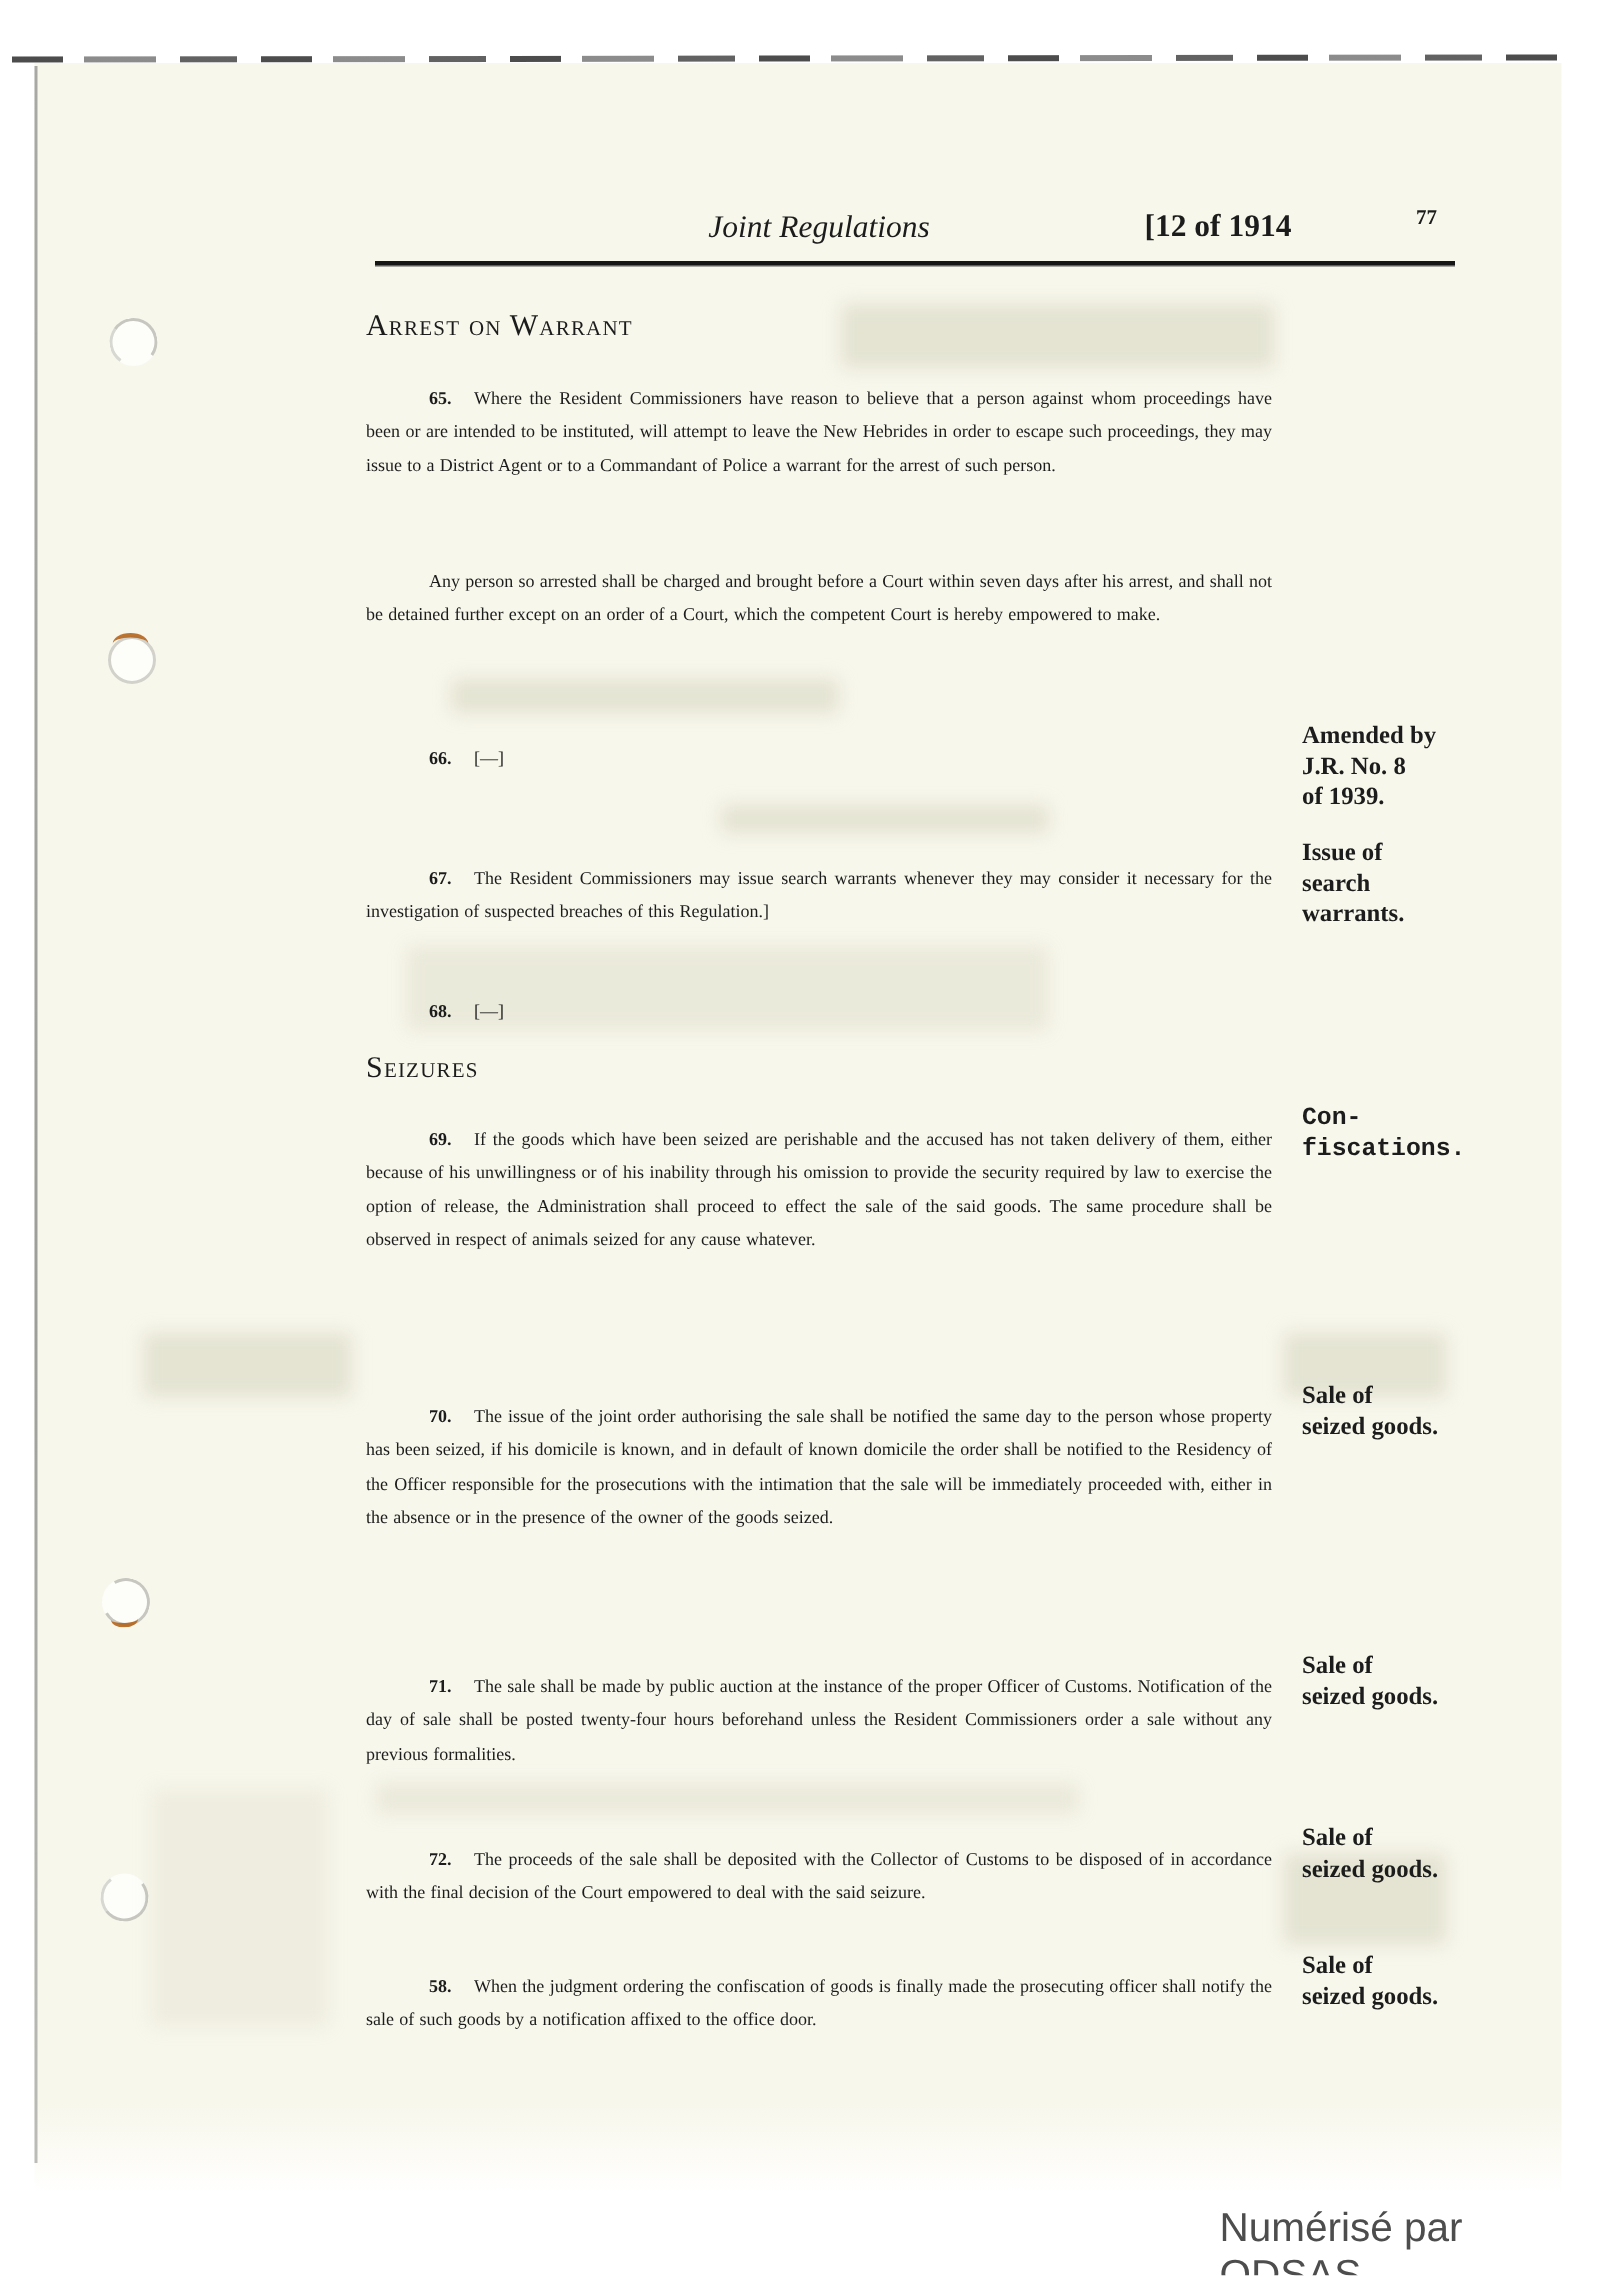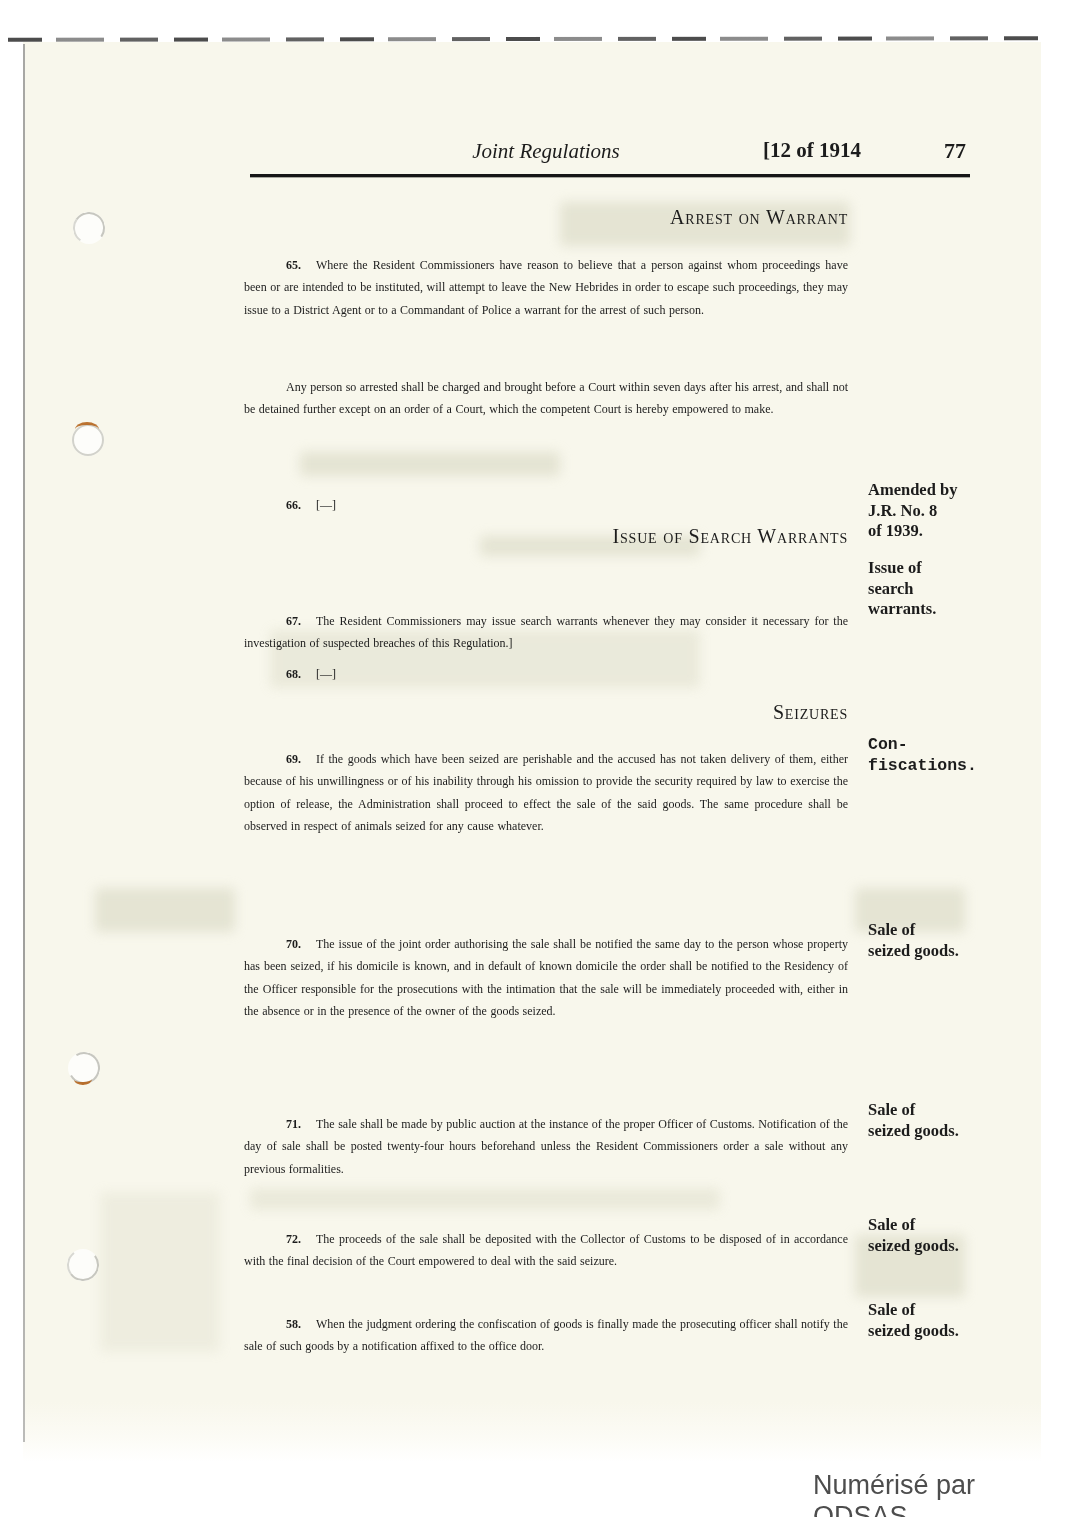--- a/index.html
+++ b/index.html
@@ -43,28 +43,28 @@
   .hole.h2 .rust{left:3px;top:-2px;width:24px;height:12px;}
   .hole.h3 .rust{left:6px;bottom:-1px;width:18px;height:8px;transform:rotate(178deg);}
   
   .smudge{position:absolute;background:rgba(198,198,172,.38);filter:blur(6px);border-radius:4px;}
   
   .running-title{
     position:absolute;left:221px;top:97px;width:604px;
     text-align:center;font-style:italic;font-size:21px;
   }
   .citation{position:absolute;left:740px;top:96px;font-weight:bold;font-size:21px;}
-  .page-number{position:absolute;left:921px;top:96px;font-weight:bold;font-size:22px;}
+  .page-number{position:absolute;left:921px;top:96px;font-weight:bold;font-size:14px;}
   .header-rule{
     position:absolute;left:227px;top:132px;width:720px;height:3px;background:#161616;
     box-shadow:0 1px 0 rgba(22,22,22,.35);
   }
   
   .sheading{
-    position:absolute;left:221px;width:604px;text-align:right;
+    position:absolute;left:221px;width:604px;text-align:left;
     font-variant:small-caps;font-size:20px;letter-spacing:.8px;
   }
   
   .para{
     position:absolute;left:221px;width:604px;
     font-size:12px;line-height:22.4px;text-align:justify;text-indent:42px;
     word-spacing:.5px;
   }
   .para .pnum{font-weight:bold;margin-right:15px;}
   
@@ -124,23 +124,22 @@
 
     <p class="para" style="top:200px;"><span class="pnum">65.</span><span>Where the Resident Commissioners have reason to believe that a person against whom proceedings have been or are intended to be instituted, will attempt to leave the New Hebrides in order to escape such proceedings, they may issue to a District Agent or to a Commandant of Police a warrant for the arrest of such person.</span></p>
 
     <p class="para" style="top:322px;"><span>Any person so arrested shall be charged and brought before a Court within seven days after his arrest, and shall not be detained further except on an order of a Court, which the competent Court is hereby empowered to make.</span></p>
 
     <p class="para" style="top:440px;"><span class="pnum">66.</span><span>[—]</span></p>
     <div class="mnote" style="top:438px;">Amended by
 J.R. No. 8
 of 1939.</div>
 
-    <div class="sheading" style="top:483px;">Issue of Search Warrants</div>
 
-    <p class="para" style="top:536px;margin-top:32px;"><span class="pnum">67.</span><span>The Resident Commissioners may issue search warrants whenever they may consider it necessary for the investigation of suspected breaches of this Regulation.]</span></p>
+    <p class="para" style="top:500px;margin-top:32px;"><span class="pnum">67.</span><span>The Resident Commissioners may issue search warrants whenever they may consider it necessary for the investigation of suspected breaches of this Regulation.]</span></p>
     <div class="mnote" style="top:516px;">Issue of
 search
 warrants.</div>
 
     <p class="para" style="top:609px;"><span class="pnum">68.</span><span>[—]</span></p>
 
     <div class="sheading" style="top:659px;">Seizures</div>
 
     <p class="para" style="top:694px;"><span class="pnum">69.</span><span>If the goods which have been seized are perishable and the accused has not taken delivery of them, either because of his unwillingness or of his inability through his omission to provide the security required by law to exercise the option of release, the Administration shall proceed to effect the sale of the said goods. The same procedure shall be observed in respect of animals seized for any cause whatever.</span></p>
     <div class="mnote" style="top:693px;font-family:Liberation Mono, monospace;">Con-

